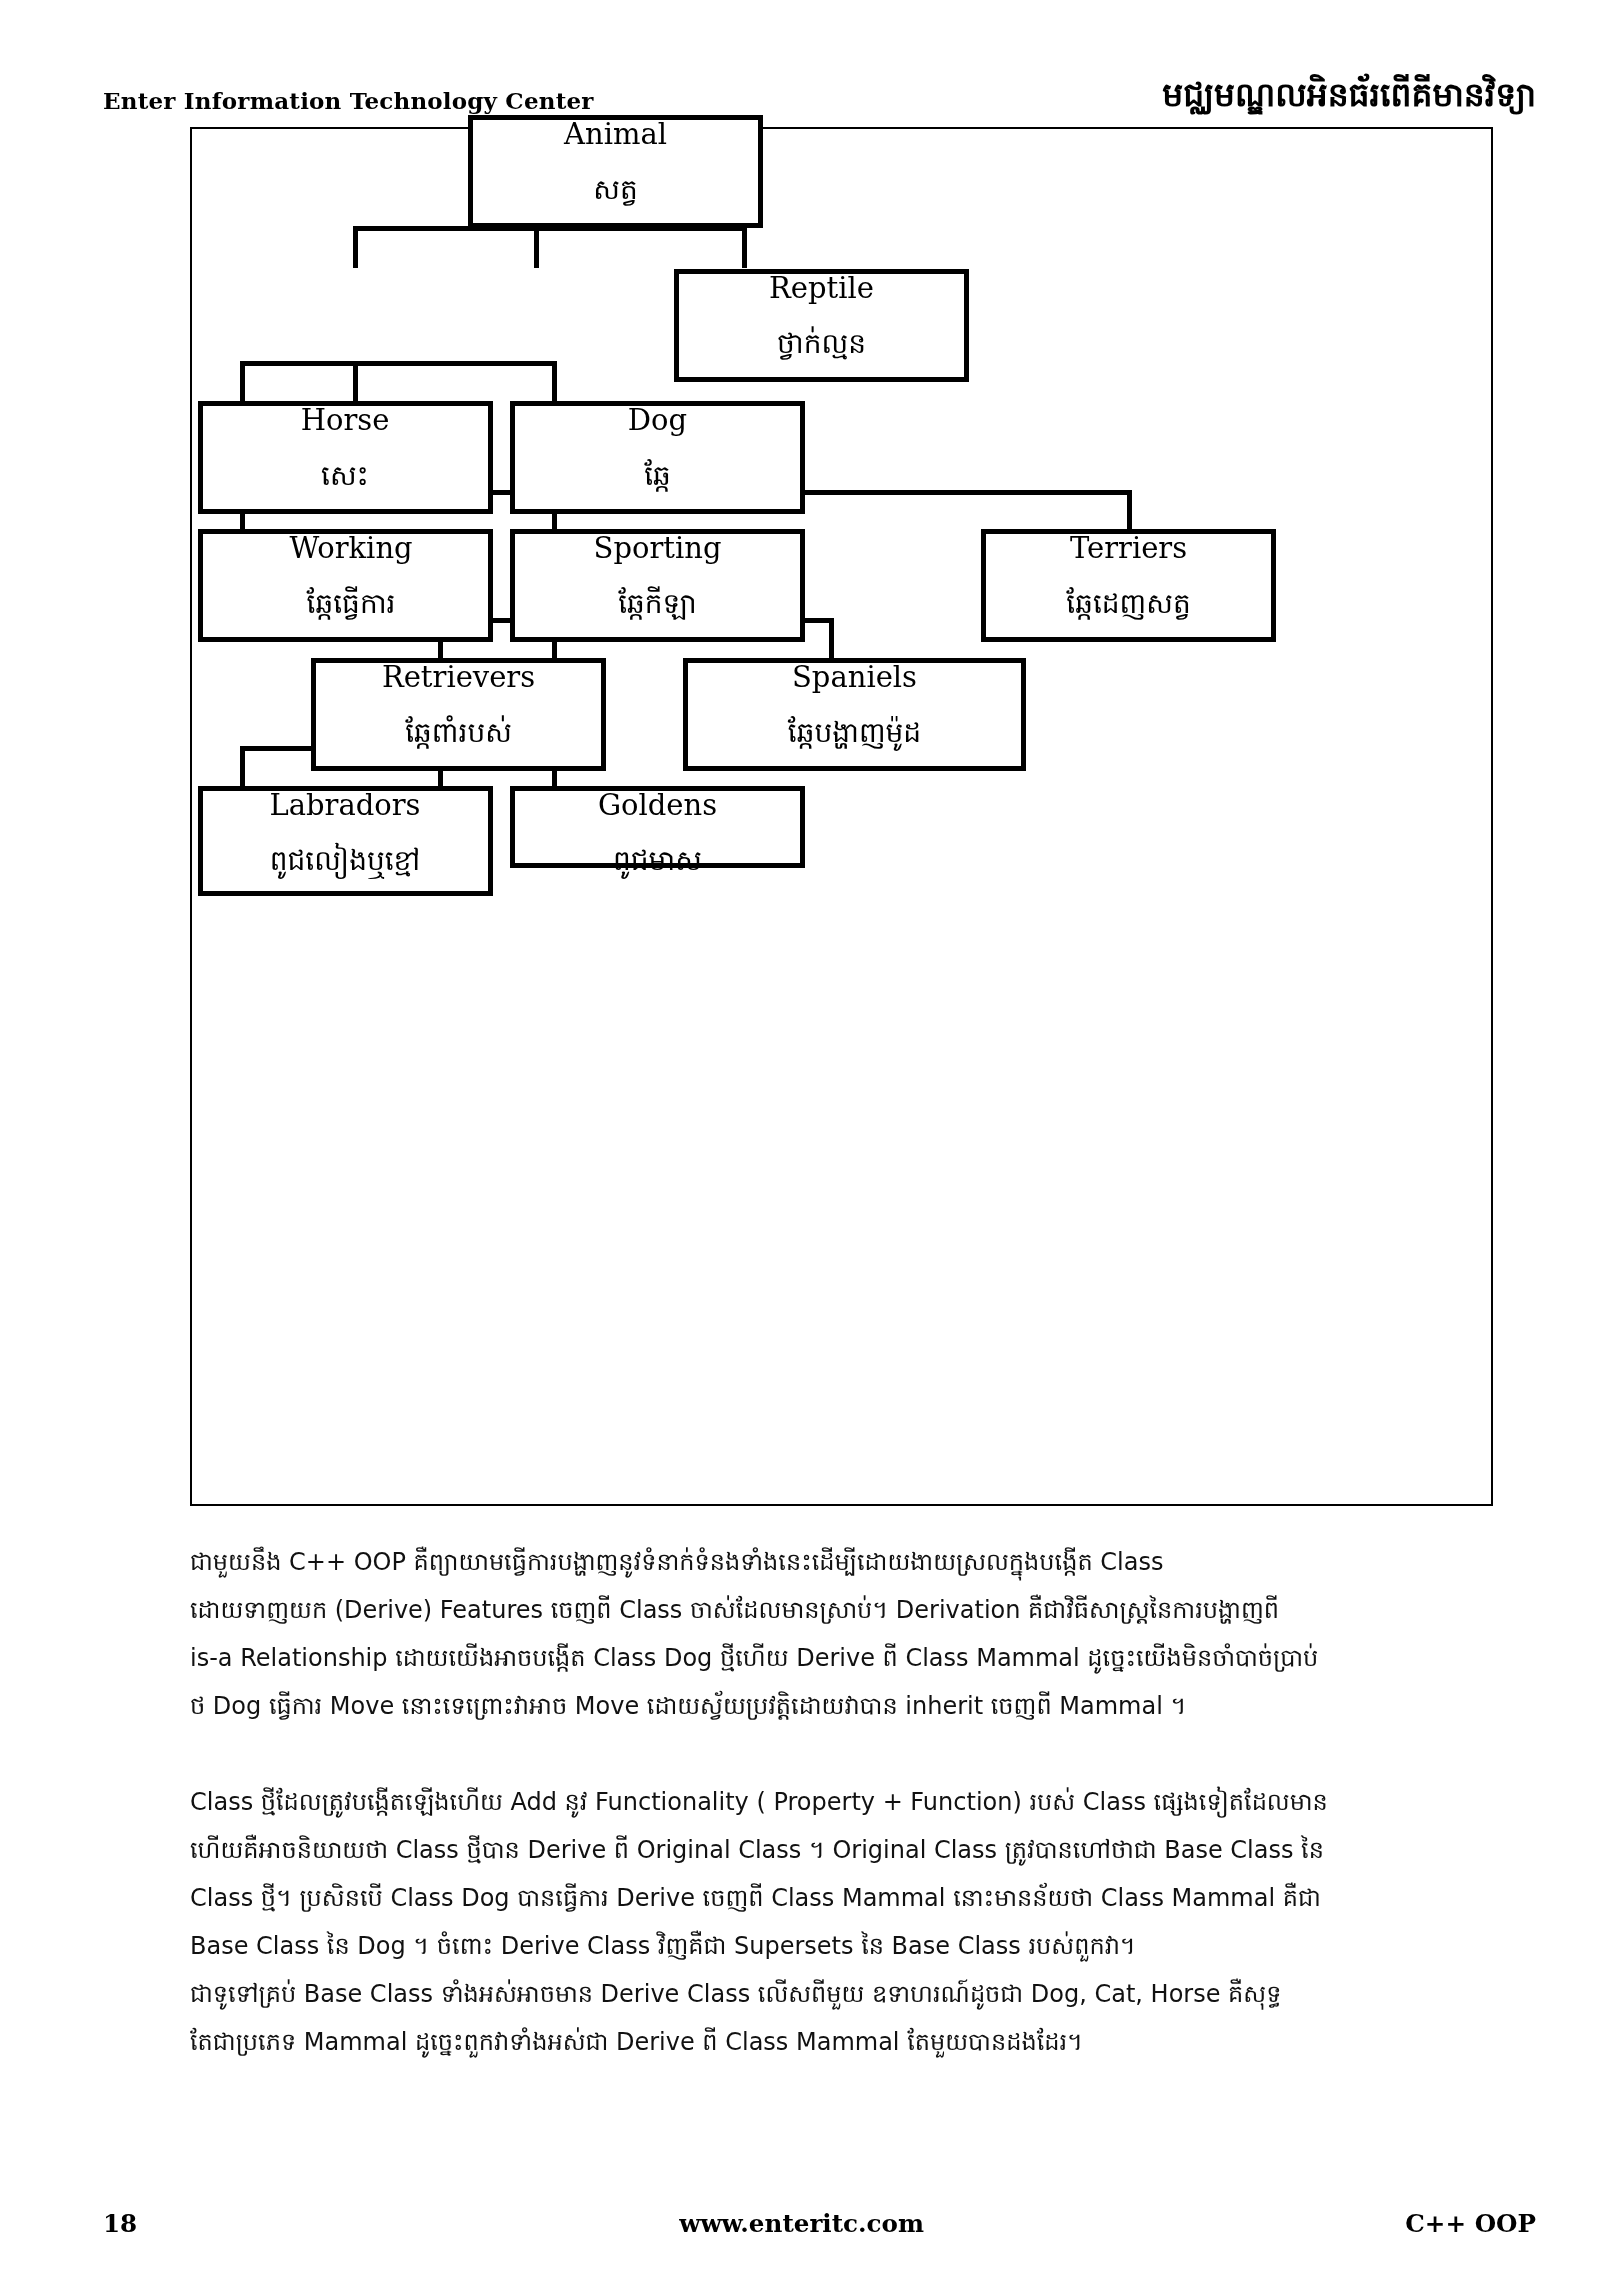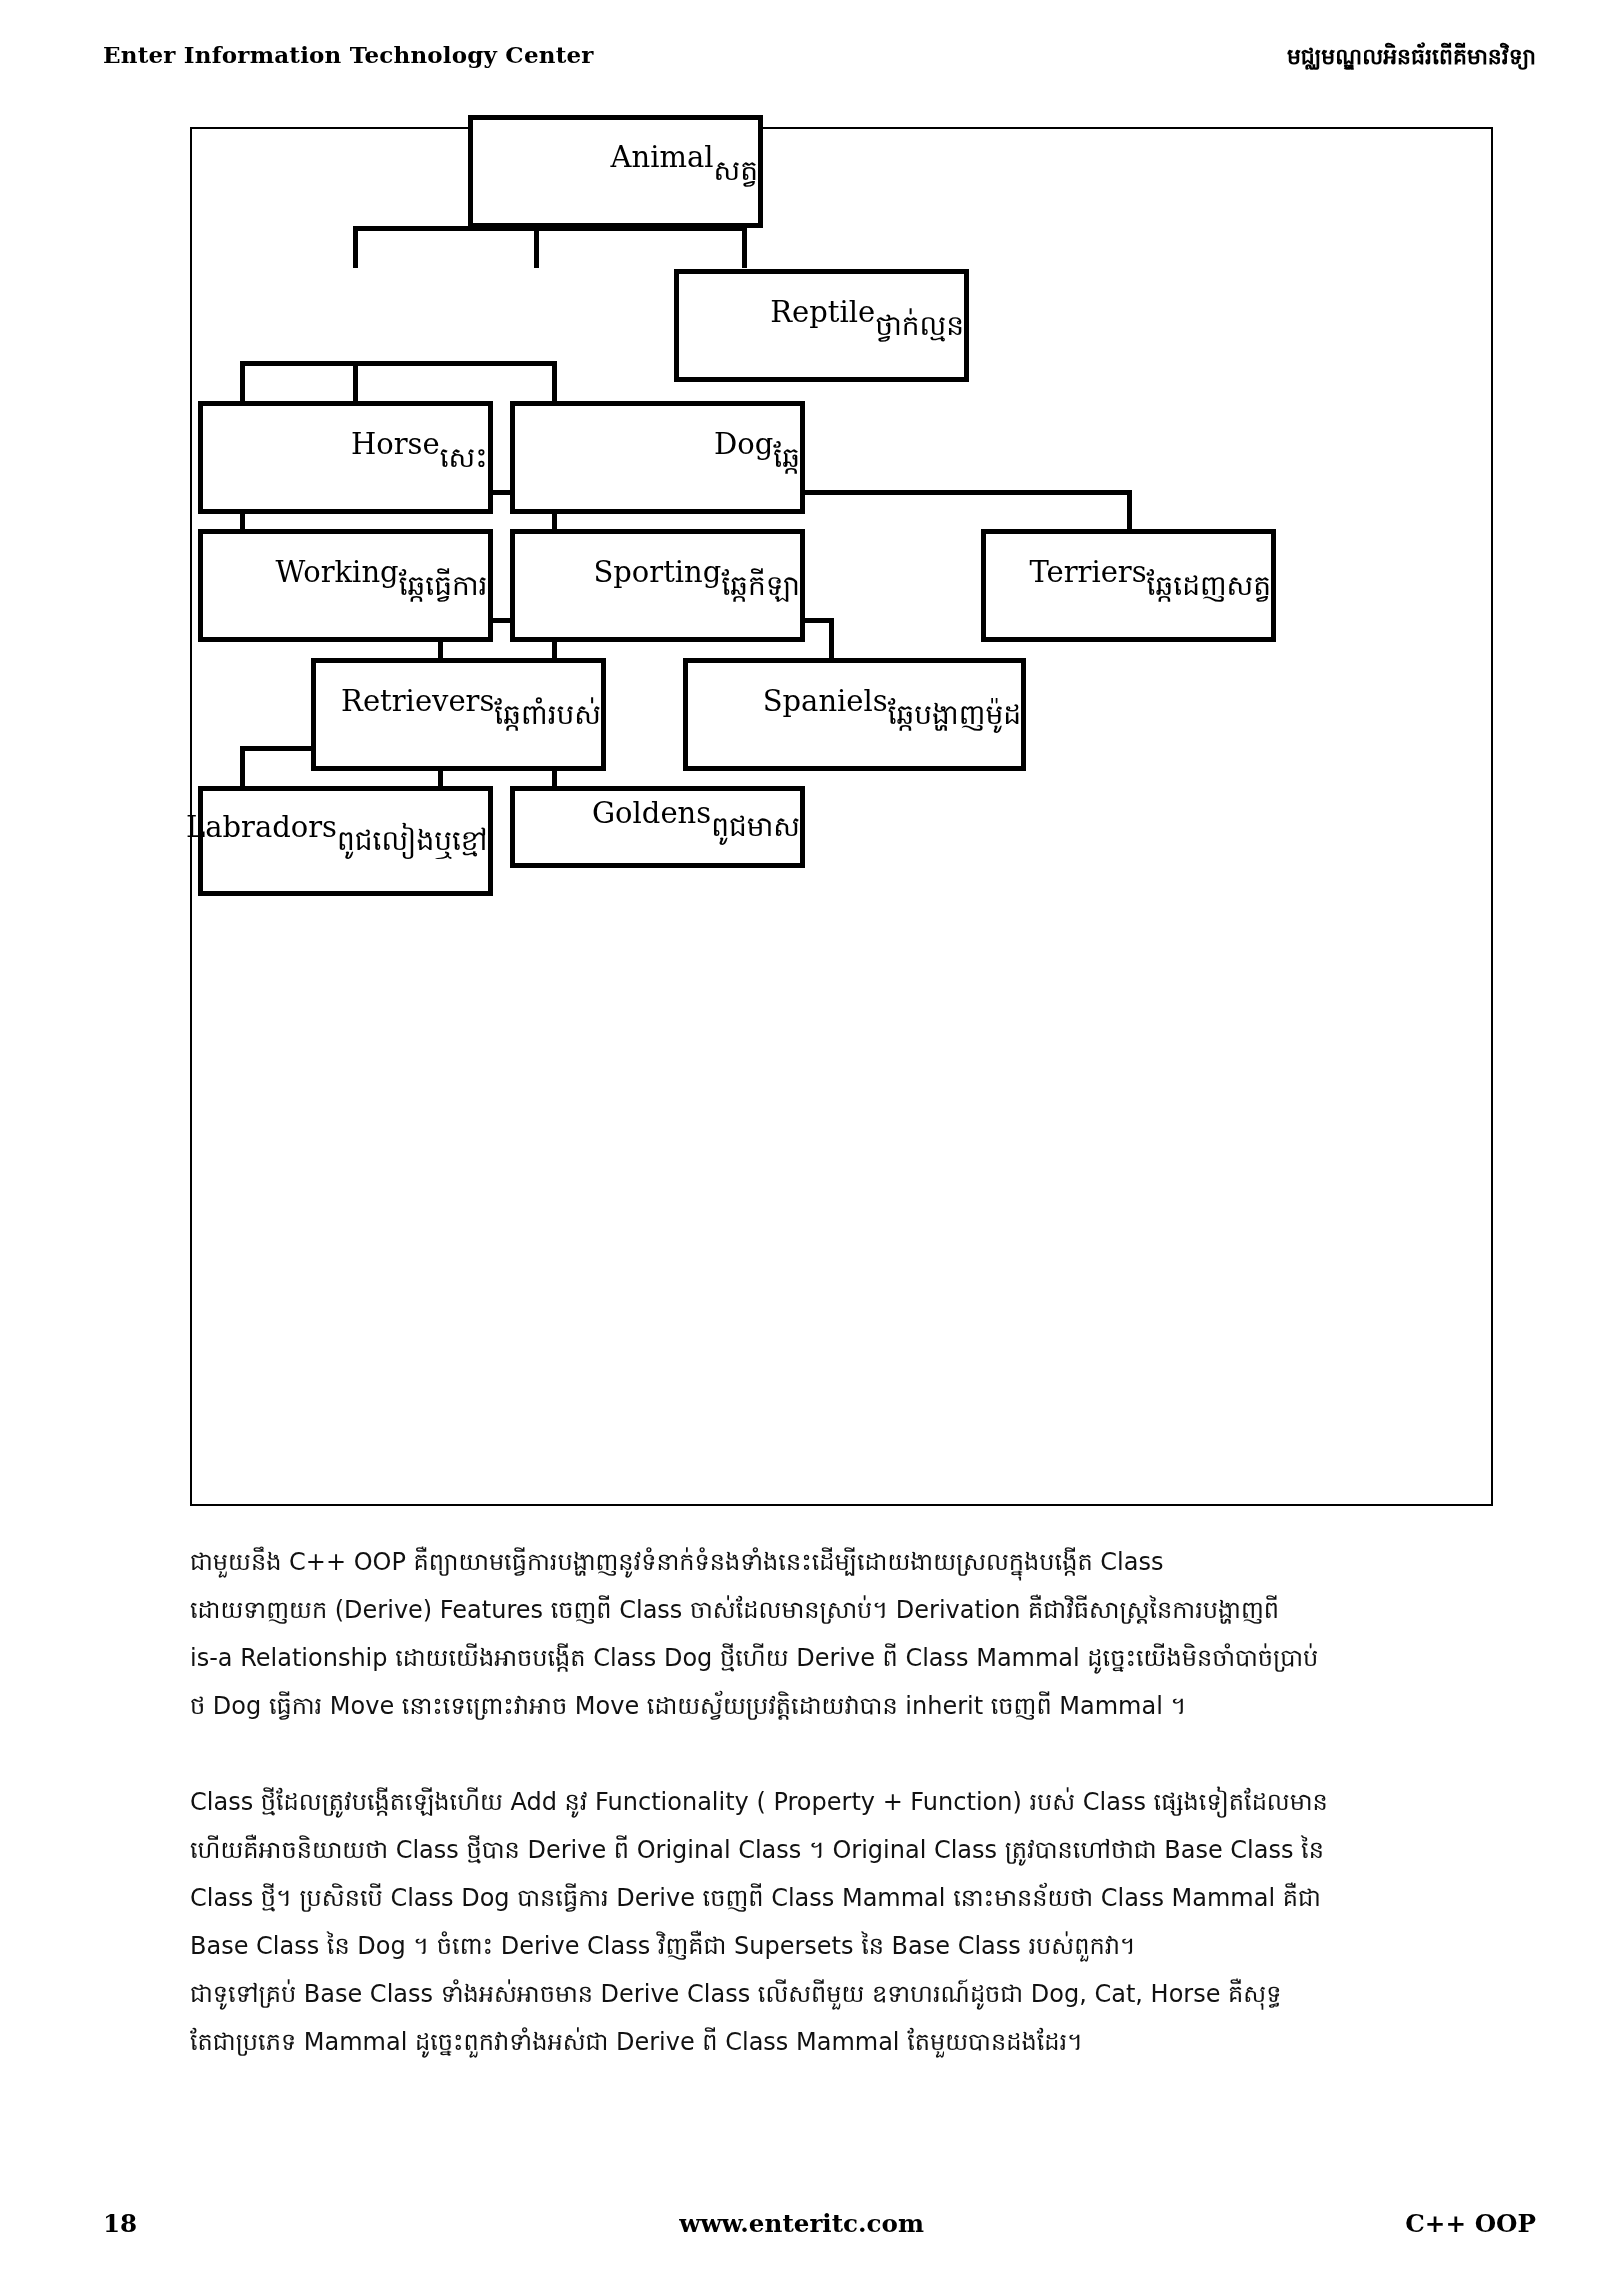--- a/index.html
+++ b/index.html
@@ -21,45 +21,46 @@
     top:41px;left:103px;right:87px;
     display:flex;align-items:flex-end;justify-content:space-between;
   }
   .header-left{
     font-family:"DejaVu Serif","Liberation Serif",serif;
     font-weight:bold;
     font-size:23px;
     letter-spacing:0.2px;
   }
   .header-right{
-    font-family:Liberation Sans, sans-serif;
+    font-family:Liberation Mono, monospace;
     font-weight:bold;
-    font-size:22px;
+    font-size:33px;
     line-height:1;
+    margin-top:40px;
   }
 
   
   .diagram-frame{
     position:absolute;
     left:190px;top:127px;
     width:1303px;height:1379px;
     border:2.4px solid #000;
     background:#fff;
     box-sizing:border-box;
   }
 
   .node{
     position:absolute;
     border:5.5px solid #000;
     background:#fff;
     box-sizing:border-box;
     display:flex;
-    flex-direction:row;
+    flex-direction:column;
     align-items:center;
-    justify-content:flex-end;
+    justify-content:flex-start;
   }
   .node .en{
     font-family:"DejaVu Serif","Liberation Serif",serif;
     font-size:29px;
     line-height:1;
     margin-bottom:27px;
     white-space:nowrap;
   }
   .node .km{
     font-family:"DejaVu Sans","Liberation Sans",sans-serif;

